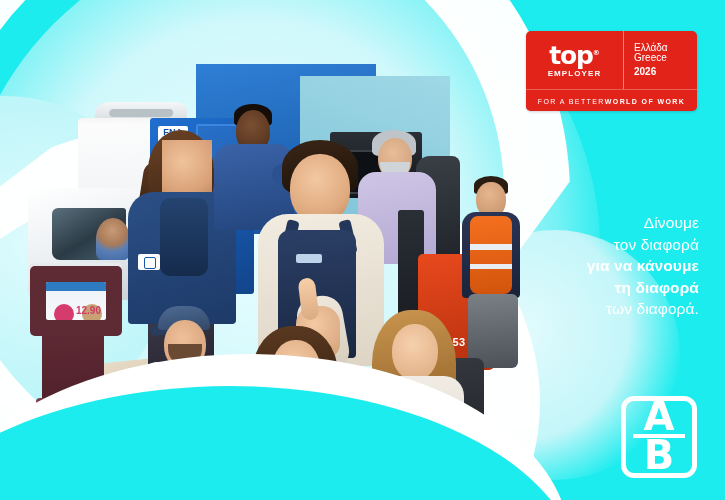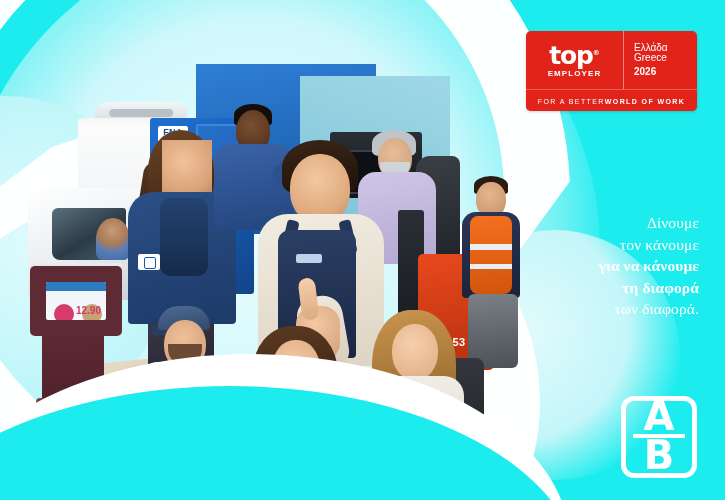--- a/index.html
+++ b/index.html
@@ -306,21 +306,21 @@
   .badge-strip span{color:#fff;font-size:7px;letter-spacing:1.4px;}
   .badge-strip .b{font-weight:bold;}
 
   
   .claim{
     position:absolute;right:26px;top:212px;
     width:215px;text-align:right;
     color:#ffffff;
     font-size:15.5px;line-height:21.5px;
     letter-spacing:.1px;
-    font-family:Liberation Serif, serif;
+    font-family:Liberation Sans, sans-serif;
   }
   .claim .strong{font-weight:bold;}
 
   
   .ab-logo{
     position:absolute;right:28px;bottom:22px;
     width:76px;height:82px;
     border:5px solid #ffffff;border-radius:13px;
     box-sizing:border-box;
     display:flex;flex-direction:column;
@@ -474,21 +474,21 @@
       </div>
     </div>
     <div class="badge-strip">
       <span>FOR A BETTER </span>
         <span class="b">WORLD OF WORK</span>
     </div>
   </div>
 
   <div class="claim">
     <div>Δίνουμε</div>
-    <div>τον κάνουμε</div>
+    <div>τον διαφορά</div>
     <div class="strong">για να κάνουμε</div>
     <div class="strong">τη διαφορά</div>
     <div>των διαφορά.</div>
   </div>
 
   <div class="ab-logo">
     <div class="ab-a">A</div>
     <div class="ab-rule"></div>
     <div class="ab-b">B</div>
   </div>

